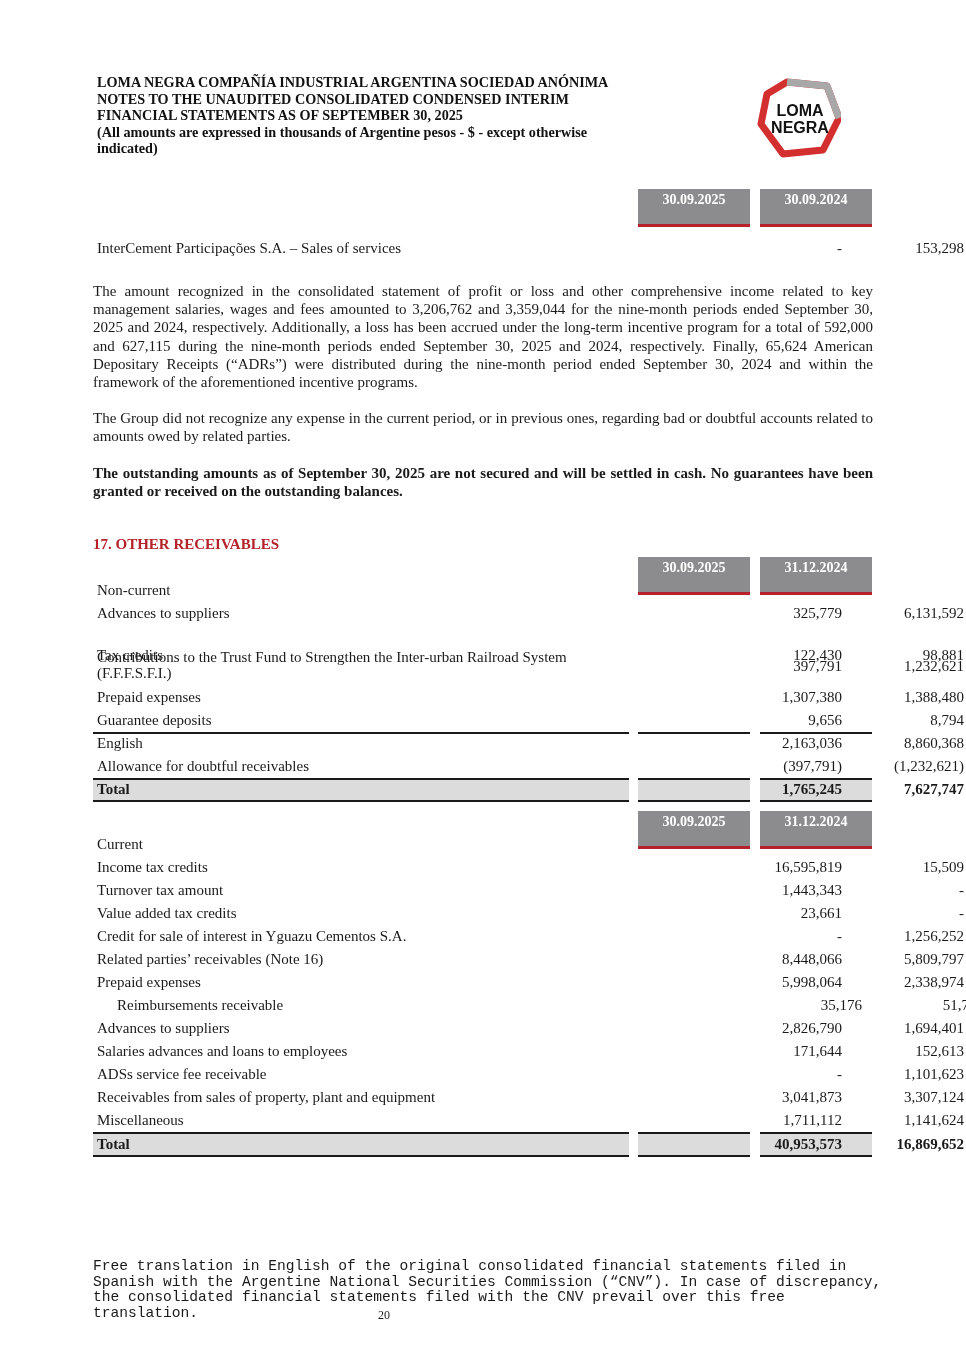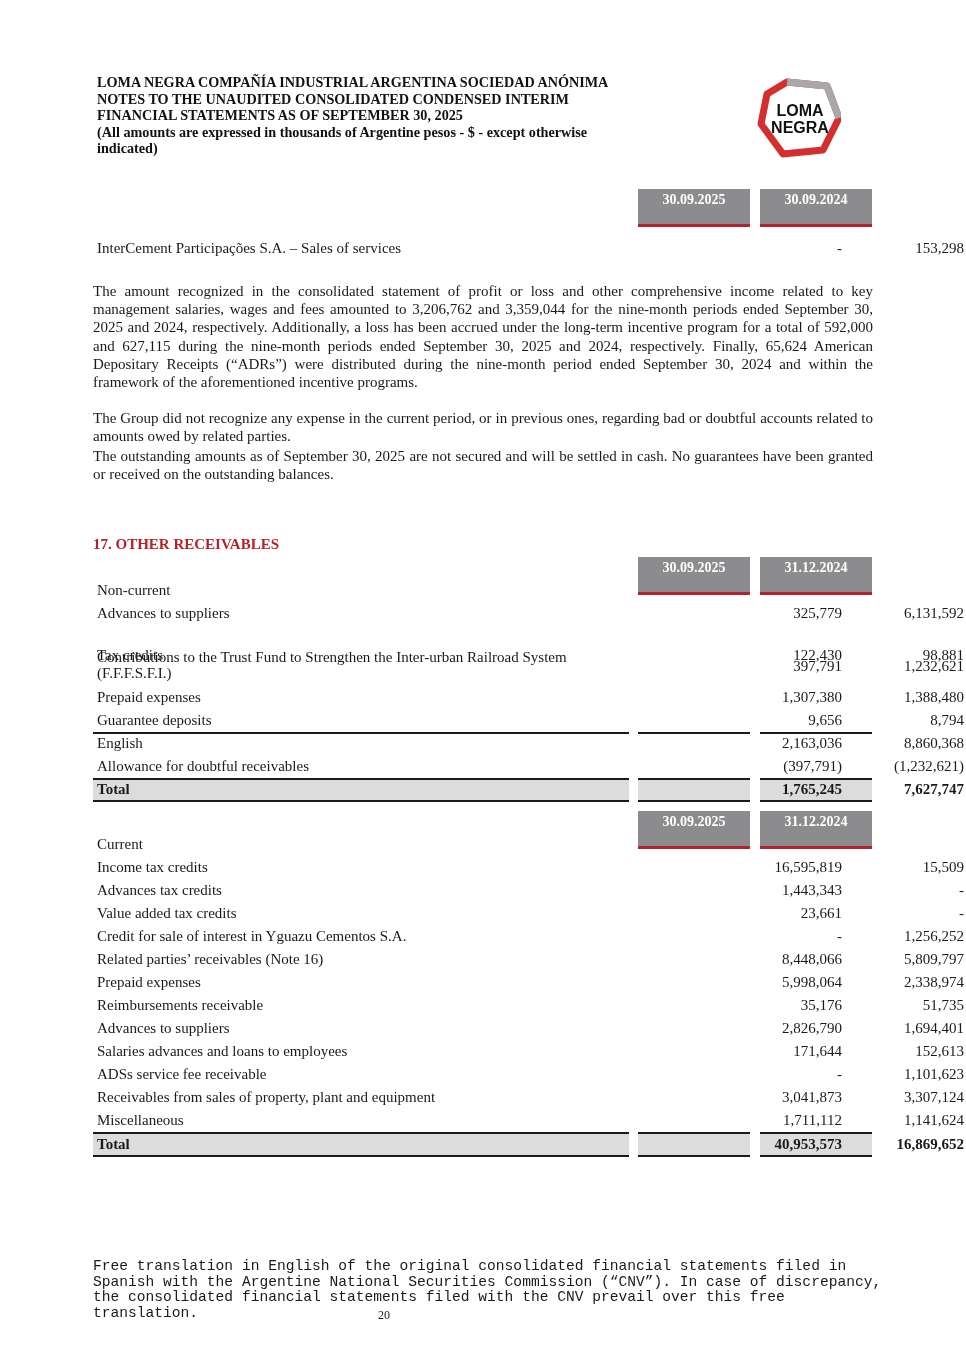--- a/index.html
+++ b/index.html
@@ -59,21 +59,21 @@
 <div class="col-hdr col-a" style="top:189px;">30.09.2025</div>
 <div class="col-hdr col-b" style="top:189px;">30.09.2024</div>
 <div class="row" style="top:237px;">
   <span class="lbl">InterCement Participações S.A. – Sales of services</span>
   <span class="v1">-</span>
   <span class="v2">153,298</span>
 </div>
 
 <p class="para" style="top:282px;">The amount recognized in the consolidated statement of profit or loss and other comprehensive income related to key management salaries, wages and fees amounted to 3,206,762 and 3,359,044 for the nine-month periods ended September 30, 2025 and 2024, respectively. Additionally, a loss has been accrued under the long-term incentive program for a total of 592,000 and 627,115 during the nine-month periods ended September 30, 2025 and  2024, respectively. Finally, 65,624 American Depositary Receipts (“ADRs”) were distributed  during the nine-month period ended September 30, 2024 and within the framework of the aforementioned incentive programs.</p>
 <p class="para" style="top:409px;">The Group did not recognize any expense in the current period, or in previous ones, regarding bad or doubtful accounts related to amounts owed by related parties.</p>
-<p class="para" style="top:447px;">The outstanding amounts as of September 30, 2025 are not secured and will be settled in cash. No guarantees have been granted or received on the outstanding balances.</p>
+<p class="para" style="top:464px;font-weight:bold;">The outstanding amounts as of September 30, 2025 are not secured and will be settled in cash. No guarantees have been granted or received on the outstanding balances.</p>
 
 <div class="section-title">17.   OTHER RECEIVABLES</div>
 
 <div class="col-hdr col-a" style="top:557px;">30.09.2025</div>
 <div class="col-hdr col-b" style="top:557px;">31.12.2024</div>
 
 <div class="row" style="top:579px;">
   <span class="lbl">Non-current</span>
 </div>
 <div class="row" style="top:602px;">
@@ -141,21 +141,21 @@
 <div class="row" style="top:833px;">
   <span class="lbl">Current</span>
 </div>
 
 <div class="row" style="top:856px;">
   <span class="lbl">Income tax credits</span>
   <span class="v1">16,595,819</span>
   <span class="v2">15,509</span>
 </div>
 <div class="row" style="top:879px;">
-  <span class="lbl">Advances tax credits</span>
+  <span class="lbl">Turnover tax amount</span>
   <span class="v1">1,443,343</span>
   <span class="v2">-</span>
 </div>
 <div class="row" style="top:902px;">
   <span class="lbl">Value added tax credits</span>
   <span class="v1">23,661</span>
   <span class="v2">-</span>
 </div>
 <div class="row" style="top:925px;">
   <span class="lbl">Credit for sale of interest in Yguazu Cementos S.A.</span>
@@ -165,21 +165,21 @@
 <div class="row" style="top:948px;">
   <span class="lbl">Related parties’ receivables (Note 16)</span>
   <span class="v1">8,448,066</span>
   <span class="v2">5,809,797</span>
 </div>
 <div class="row" style="top:971px;">
   <span class="lbl">Prepaid expenses</span>
   <span class="v1">5,998,064</span>
   <span class="v2">2,338,974</span>
 </div>
-<div class="row" style="top:994px;">
+<div class="row" style="top:994px;margin-left:20px;">
   <span class="lbl">Reimbursements receivable</span>
   <span class="v1">35,176</span>
   <span class="v2">51,735</span>
 </div>
 <div class="row" style="top:1017px;">
   <span class="lbl">Advances to suppliers</span>
   <span class="v1">2,826,790</span>
   <span class="v2">1,694,401</span>
 </div>
 <div class="row" style="top:1040px;">

